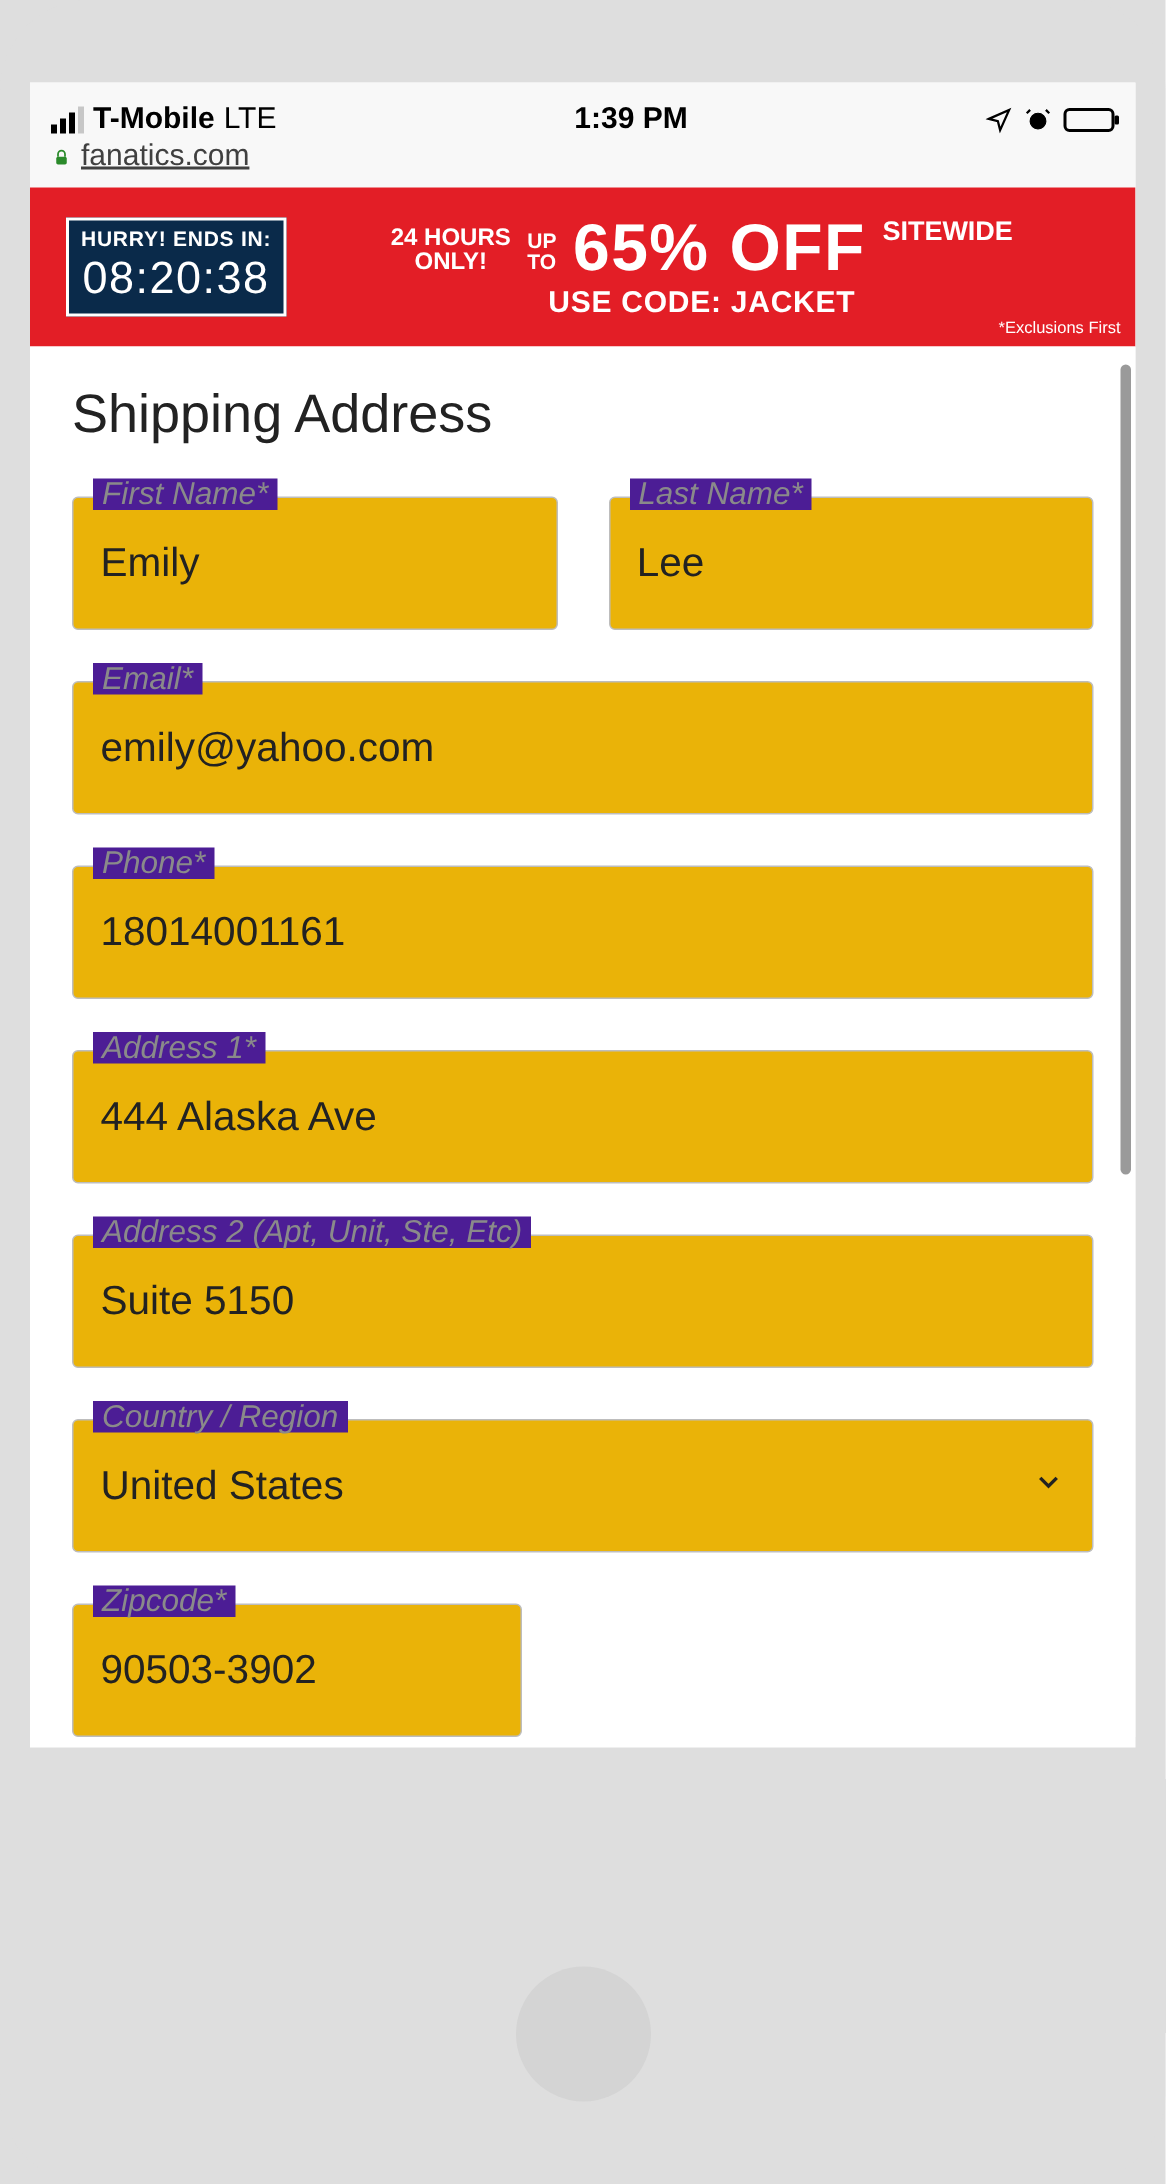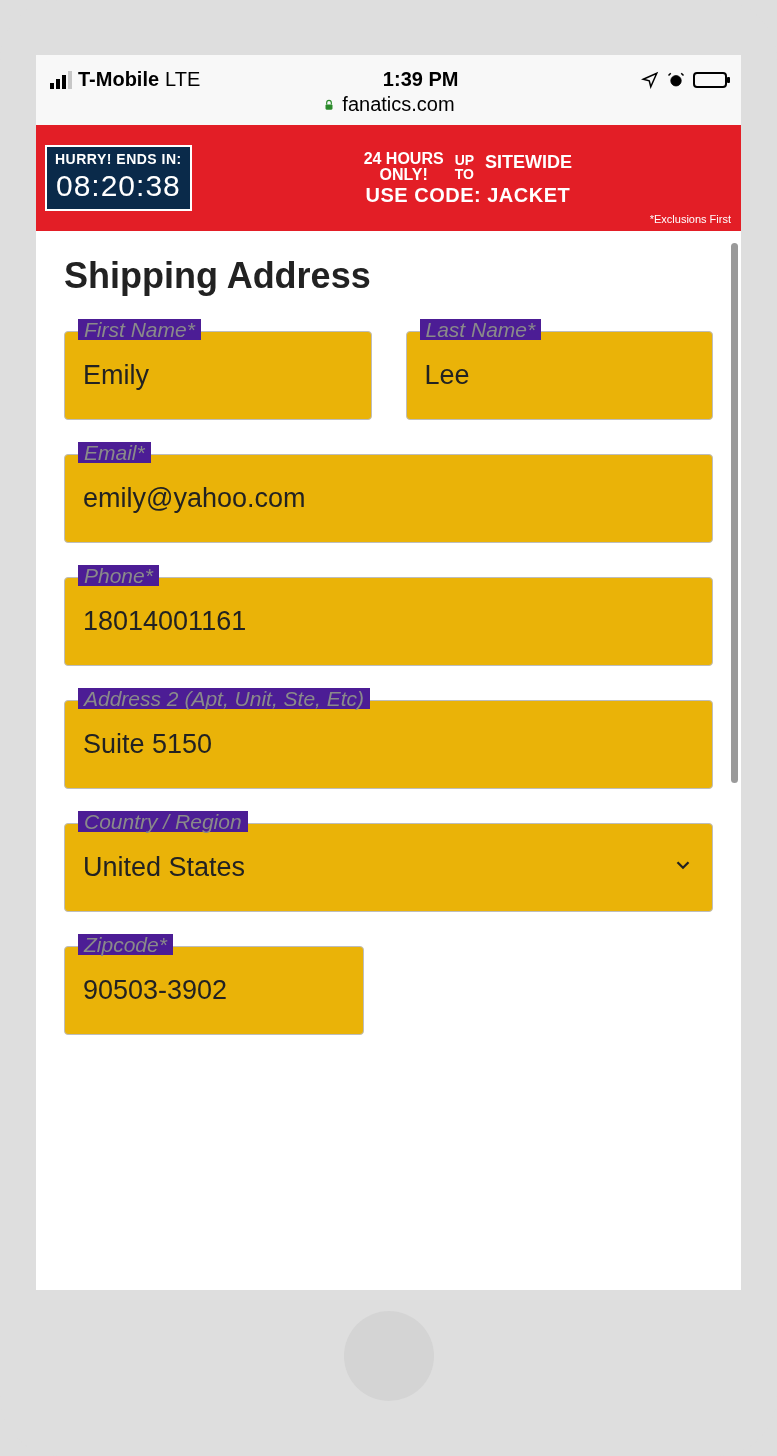--- a/index.html
+++ b/index.html
@@ -13,23 +13,23 @@
   }
   .phone-frame {
     width: 777px;
     height: 1456px;
     background: #dedede;
     border-radius: 60px;
     position: relative;
     padding-top: 55px;
   }
   .screen {
-    margin: 0 36px;
+    margin: 0 20px;
     background: #fff;
-    height: 1235px;
+    height: 1110px;
     position: relative;
     overflow: hidden;
   }
   
   .statusbar {
     background: #f8f8f8;
     height: 70px;
     display: flex;
     flex-direction: column;
     justify-content: center;
@@ -45,38 +45,38 @@
   }
   .sb-left { display: flex; align-items: center; gap: 6px; }
   .sb-right { display: flex; align-items: center; gap: 8px; }
   .signal-bars { display: inline-flex; align-items: flex-end; gap: 2px; }
   .signal-bars span { width: 4px; background: #000; display: inline-block; }
   .signal-bars span:nth-child(1){height:6px}
   .signal-bars span:nth-child(2){height:10px}
   .signal-bars span:nth-child(3){height:14px}
   .signal-bars span:nth-child(4){height:18px; background:#c7c7c7}
   .url-row {
-    display:flex; justify-content:center; align-items:center; gap:6px;
-    font-size:20px; color:#000000; margin-top:2px;
+    display:flex; align-items:center; gap:6px;
+    font-size:20px; color:#404040; margin-top:2px;text-decoration:underline;
   }
   .lock-icon svg{width:14px;height:14px;display:block}
   .battery {
     width:34px;height:16px;border:2px solid #000;border-radius:4px;position:relative;
   }
   .battery::after{content:"";position:absolute;right:-5px;top:3px;width:3px;height:6px;background:#000;border-radius:1px}
   .battery .level{width:35%;height:100%;background:#000;border-radius:1px}
   .nav-icon svg, .alarm-icon svg { width:18px; height:18px; display:block; fill:#000; stroke:#000; }
 
   
   .promo {
     background:#e31e26;
     color:#fff;
     display:flex;
     align-items:center;
-    padding:10px 9px;
+    padding:10px 24px;
     gap:12px;
     position:relative;
     height:106px;
   }
   .countdown-box{
     background:#0a2a4a;
     border:2px solid #fff;
     padding:4px 8px 6px;
     text-align:center;
     min-width:140px;
@@ -93,21 +93,21 @@
   .promo-excl{position:absolute;right:10px;bottom:6px;font-size:11px}
 
   
   .content{
     background:#fff;
     padding:18px 28px 0 28px;
     position:relative;
   }
   .page-title{
     font-size:36px;
-    font-weight:700;
+    font-weight:400;
     color:#222;
     margin:6px 0 34px 0;
   }
   .form{display:flex;flex-direction:column;gap:34px}
   .row{display:flex;gap:34px}
   .field{position:relative;flex:1}
   .field.half{flex:1}
   .field.zip{max-width:300px}
   .field label{
     position:absolute;
@@ -207,20 +207,21 @@
       <div class="promo-mid">
         <div class="promo-row1">
           <div class="promo-24">
             <div>24 HOURS</div>
             <div>ONLY!</div>
           </div>
           <div class="promo-upto">
             <div>UP</div>
             <div>TO</div>
           </div>
+          <div class="promo-pct">65% OFF</div>
           <div class="promo-site">SITEWIDE</div>
         </div>
         <div class="promo-code">USE CODE: JACKET</div>
       </div>
       <div class="promo-excl">*Exclusions First</div>
     </div>
 
     <div class="content">
       <h1 class="page-title">Shipping Address</h1>
 
@@ -239,20 +240,24 @@
         <div class="field">
           <label>Email*</label>
           <input type="text" value="emily@yahoo.com" style="">
         </div>
 
         <div class="field">
           <label>Phone*</label>
           <input type="text" value="18014001161" style="">
         </div>
 
+        <div class="field">
+          <label>Address 1*</label>
+          <input type="text" value="444 Alaska Ave" style="">
+        </div>
 
         <div class="field">
           <label>Address 2 (Apt, Unit, Ste, Etc)</label>
           <input type="text" value="Suite 5150" style="">
         </div>
 
         <div class="field">
           <label>Country / Region</label>
           <div class="select">
             <span>United States</span>

